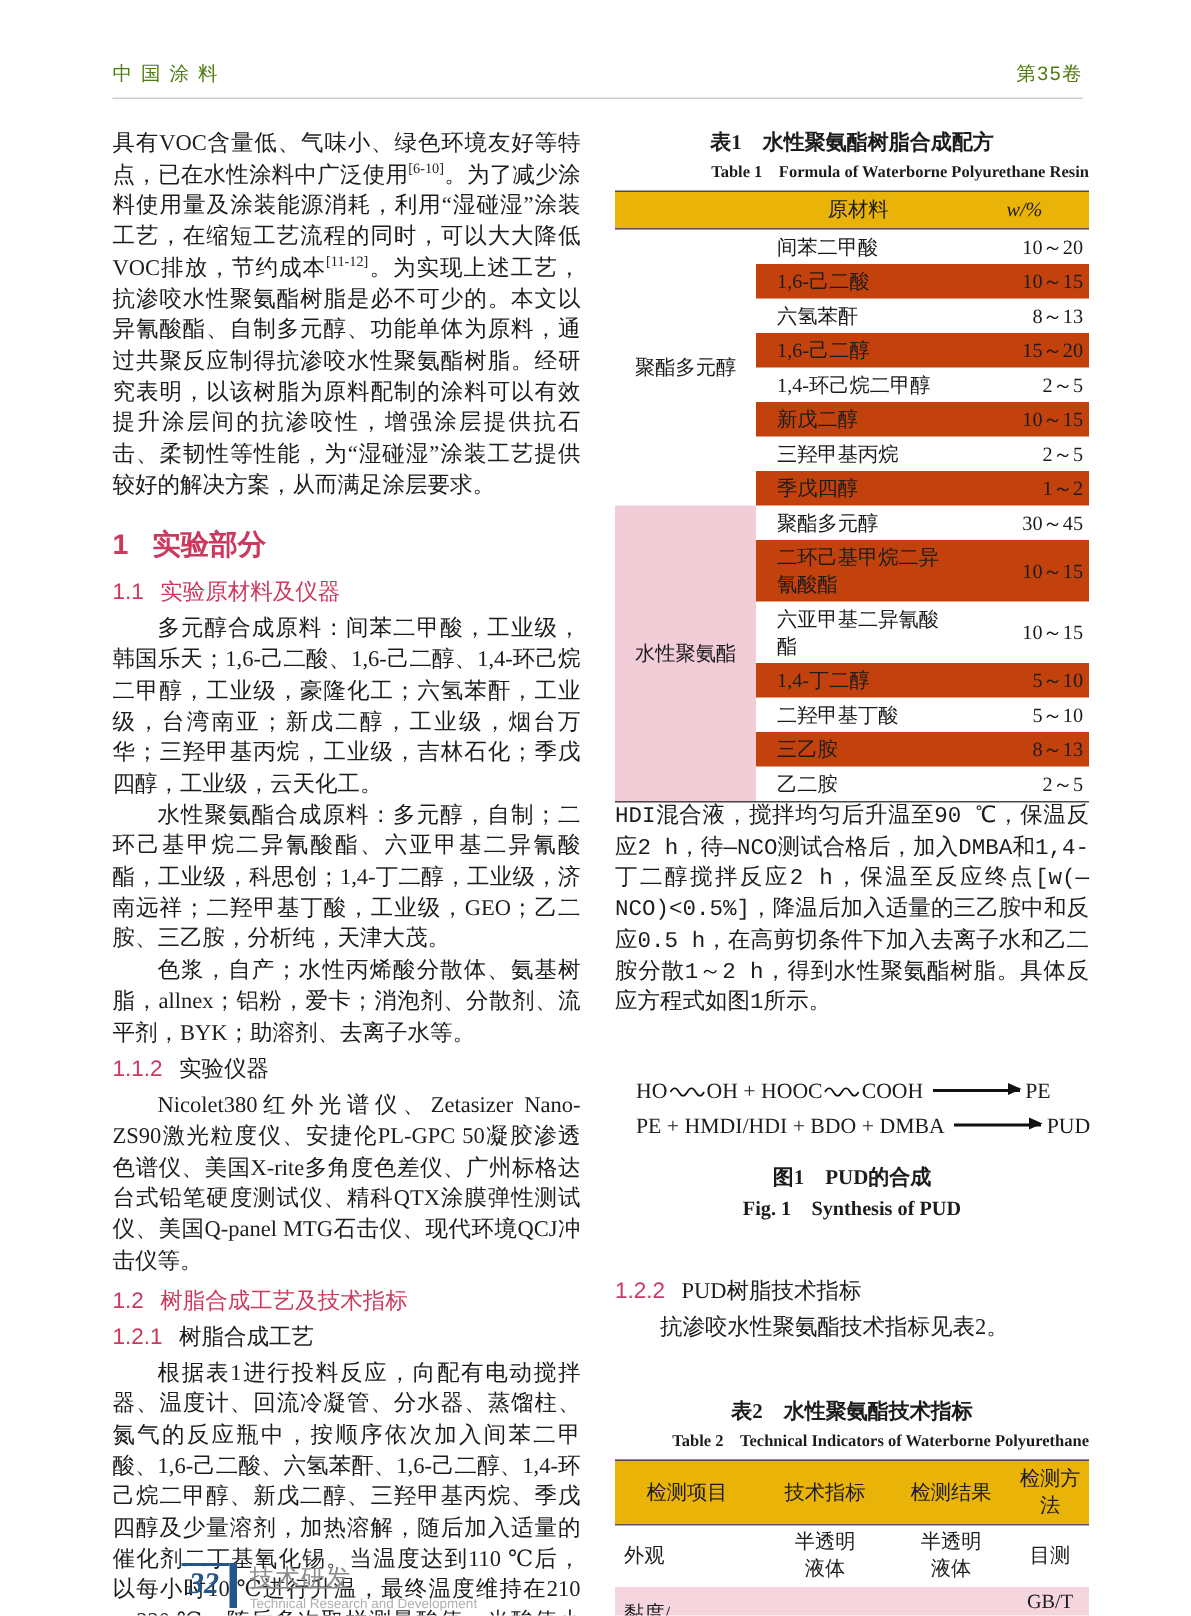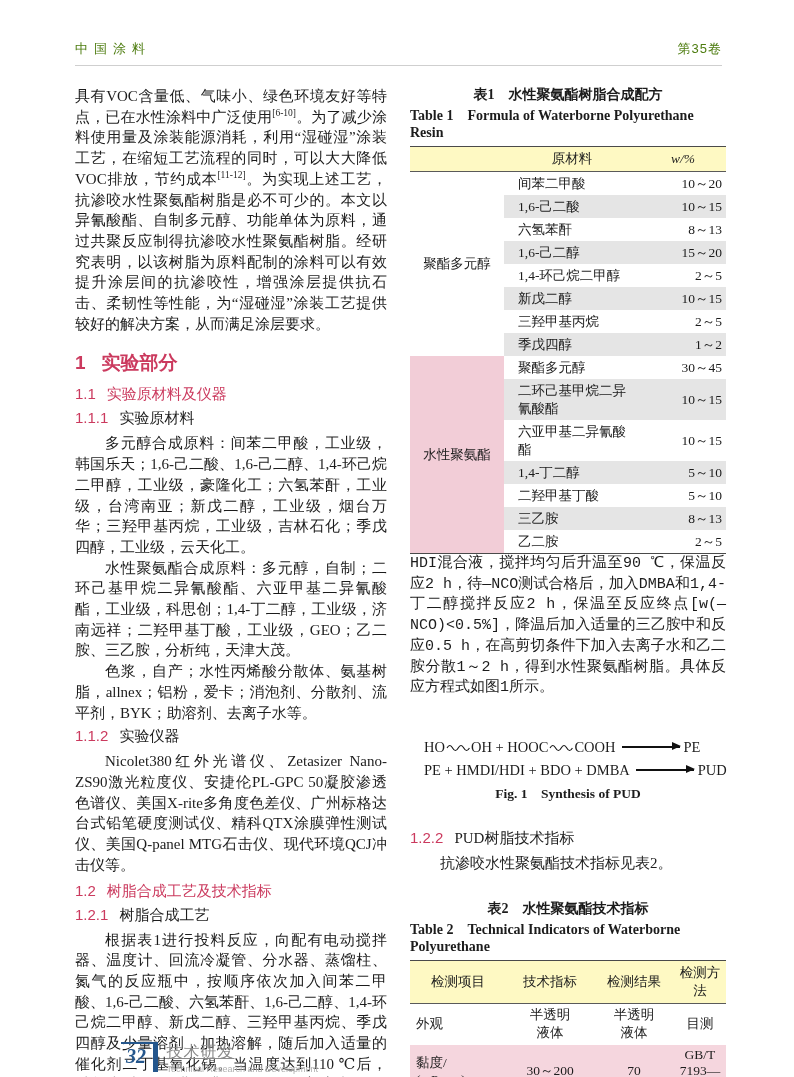--- a/index.html
+++ b/index.html
@@ -56,37 +56,37 @@
   }
   .h3-sec .num{
     color:#cb3a5e;margin-right:11px;
     font-family:"Liberation Sans","DejaVu Sans",sans-serif;
   }
   
   .tbl-title-cn{
     text-align:center;font-weight:700;font-size:14px;margin:0 0 3px 0;
   }
   .tbl-title-en{
-    text-align:left;font-weight:700;font-size:14px;margin:0 0 5px 0;
+    text-align:right;font-weight:700;font-size:11px;margin:0 0 5px 0;
   }
   table.data{
     width:100%;border-collapse:collapse;
     border-top:1.5px solid #4a4a4a;
     border-bottom:1.5px solid #4a4a4a;
     font-size:13.5px;
   }
   table.data th{
-    background:#fef9c3;font-weight:400;
+    background:#eab308;font-weight:400;
     padding:3px 4px;border-bottom:1px solid #5a5a5a;
   }
   table.data td{padding:2.5px 4px;vertical-align:middle;}
   .t1 td.mat{text-align:left;padding-left:14px;}
   .t1 td.val{text-align:right;width:78px;}
   .t1 td.grp{width:86px;text-align:center;}
-  .t1 tr.alt td{background:#e5e5e5;}
+  .t1 tr.alt td{background:#c2410c;}
   .t1 td.grp2{background:#f2cdd7;}
   .wpct{font-style:italic;}
   .t2 th{font-weight:400;}
   .t2 td{text-align:center;}
   .t2 td.item{text-align:left;padding-left:6px;width:86px;}
   .t2 td.spec{width:80px;}
   .t2 td.result{width:72px;}
   .t2 tr.alt td{background:#f5d6de;}
   .pre{white-space:pre-line;}
   
@@ -100,21 +100,21 @@
   .arrow::after{
     content:"";position:absolute;right:-1px;top:-4.2px;
     border-left:9px solid #111;
     border-top:4.9px solid transparent;
     border-bottom:4.9px solid transparent;
   }
   .wave{vertical-align:middle;margin:0 1px 2px 1px;}
   .fig-caption-cn{text-align:center;font-weight:700;font-size:14px;margin-top:16px;}
   .fig-caption-en{text-align:center;font-weight:700;font-size:13.5px;margin-top:3px;}
   .mt18{margin-top:18px;font-family:Liberation Mono, monospace;}
-  .mt26{margin-top:26px;}
+  .mt26{margin-top:36px;}
   
   .page-footer{
     position:absolute;left:75px;top:1042px;
     display:flex;align-items:flex-start;
   }
   .pn-box{
     border-top:2.5px solid #24568c;
     padding:1px 7px 0 5px;
     margin-left:46px;
   }
@@ -137,21 +137,20 @@
 
 <div class="content">
 
   <div class="col-left">
     <p class="body"><span>具有VOC含量低、气味小、绿色环境友好等特点，已在水性涂料中广泛使用</span><sup class="ref">[6-10]</sup><span>。为了减少涂料使用量及涂装能源消耗，利用“湿碰湿”涂装工艺，在缩短工艺流程的同时，可以大大降低VOC排放，节约成本</span><sup class="ref">[11-12]</sup><span>。为实现上述工艺，抗渗咬水性聚氨酯树脂是必不可少的。本文以异氰酸酯、自制多元醇、功能单体为原料，通过共聚反应制得抗渗咬水性聚氨酯树脂。经研究表明，以该树脂为原料配制的涂料可以有效提升涂层间的抗渗咬性，增强涂层提供抗石击、柔韧性等性能，为“湿碰湿”涂装工艺提供较好的解决方案，从而满足涂层要求。</span></p>
 
     <div class="h1-sec"><span class="num">1</span><span>实验部分</span></div>
 
     <div class="h2-sec"><span class="num">1.1</span><span>实验原材料及仪器</span></div>
 
-    <div class="h3-sec"><span class="num">1.1.1</span><span>实验原材料</span></div>
 
     <p class="body indent">多元醇合成原料：间苯二甲酸，工业级，韩国乐天；1,6-己二酸、1,6-己二醇、1,4-环己烷二甲醇，工业级，豪隆化工；六氢苯酐，工业级，台湾南亚；新戊二醇，工业级，烟台万华；三羟甲基丙烷，工业级，吉林石化；季戊四醇，工业级，云天化工。</p>
     <p class="body indent">水性聚氨酯合成原料：多元醇，自制；二环己基甲烷二异氰酸酯、六亚甲基二异氰酸酯，工业级，科思创；1,4-丁二醇，工业级，济南远祥；二羟甲基丁酸，工业级，GEO；乙二胺、三乙胺，分析纯，天津大茂。</p>
     <p class="body indent">色浆，自产；水性丙烯酸分散体、氨基树脂，allnex；铝粉，爱卡；消泡剂、分散剂、流平剂，BYK；助溶剂、去离子水等。</p>
 
     <div class="h3-sec"><span class="num">1.1.2</span><span>实验仪器</span></div>
 
     <p class="body indent">Nicolet380红外光谱仪、Zetasizer Nano-ZS90激光粒度仪、安捷伦PL-GPC 50凝胶渗透色谱仪、美国X-rite多角度色差仪、广州标格达台式铅笔硬度测试仪、精科QTX涂膜弹性测试仪、美国Q-panel MTG石击仪、现代环境QCJ冲击仪等。</p>
 
     <div class="h2-sec"><span class="num">1.2</span><span>树脂合成工艺及技术指标</span></div>
@@ -246,20 +245,21 @@
         <span>HO</span><svg class="wave" width="24" height="9" viewBox="0 0 24 9">
             <path d="M1 5 q2.8 -5 5.6 0 t5.6 0 t5.6 0 t5.6 0" stroke="#111" stroke-width="1.1" fill="none"></path>
           </svg><span>OH + HOOC</span><svg class="wave" width="24" height="9" viewBox="0 0 24 9">
             <path d="M1 5 q2.8 -5 5.6 0 t5.6 0 t5.6 0 t5.6 0" stroke="#111" stroke-width="1.1" fill="none"></path>
           </svg><span>COOH</span><span class="arrow"></span><span>PE</span>
       </div>
       <div class="eq">
         <span>PE + HMDI/HDI + BDO + DMBA</span><span class="arrow"></span><span>PUD</span>
       </div>
     </div>
+    <div class="fig-caption-cn">图1　PUD的合成</div>
     <div class="fig-caption-en">Fig. 1　Synthesis of PUD</div>
 
     <div class="h3-sec mt26"><span class="num">1.2.2</span><span>PUD树脂技术指标</span></div>
     <p class="body indent">抗渗咬水性聚氨酯技术指标见表2。</p>
 
     <p class="tbl-title-cn mt26">表2　水性聚氨酯技术指标</p>
     <p class="tbl-title-en">Table 2　Technical Indicators of Waterborne Polyurethane</p>
 
     <table class="data t2">
       <tbody>

